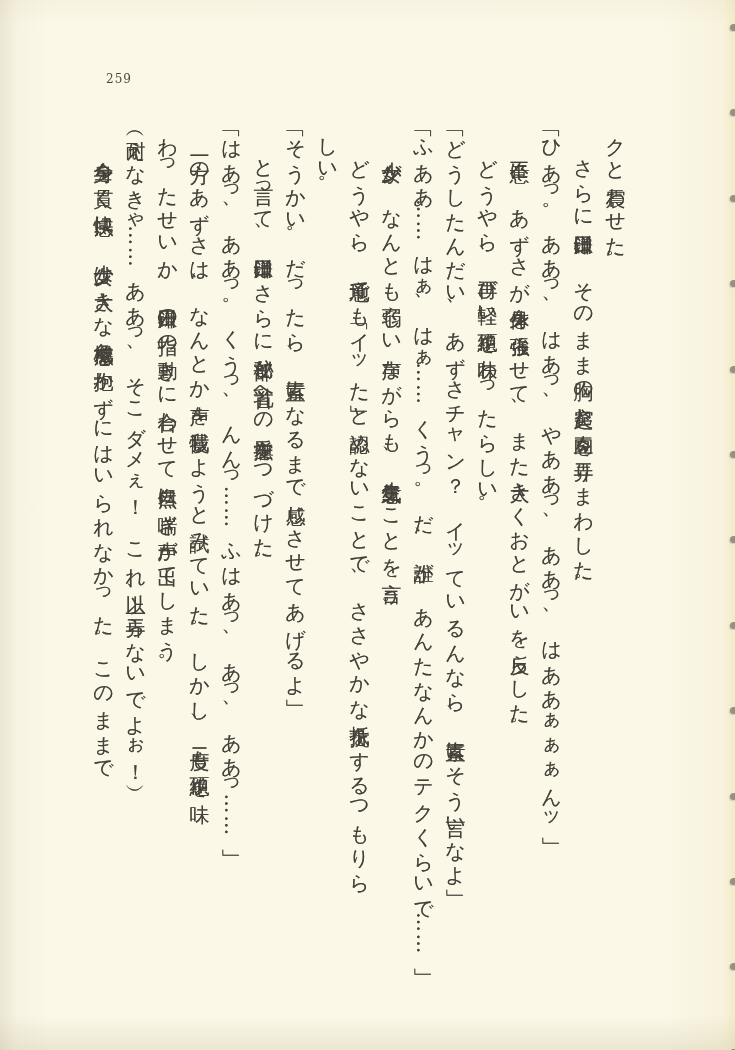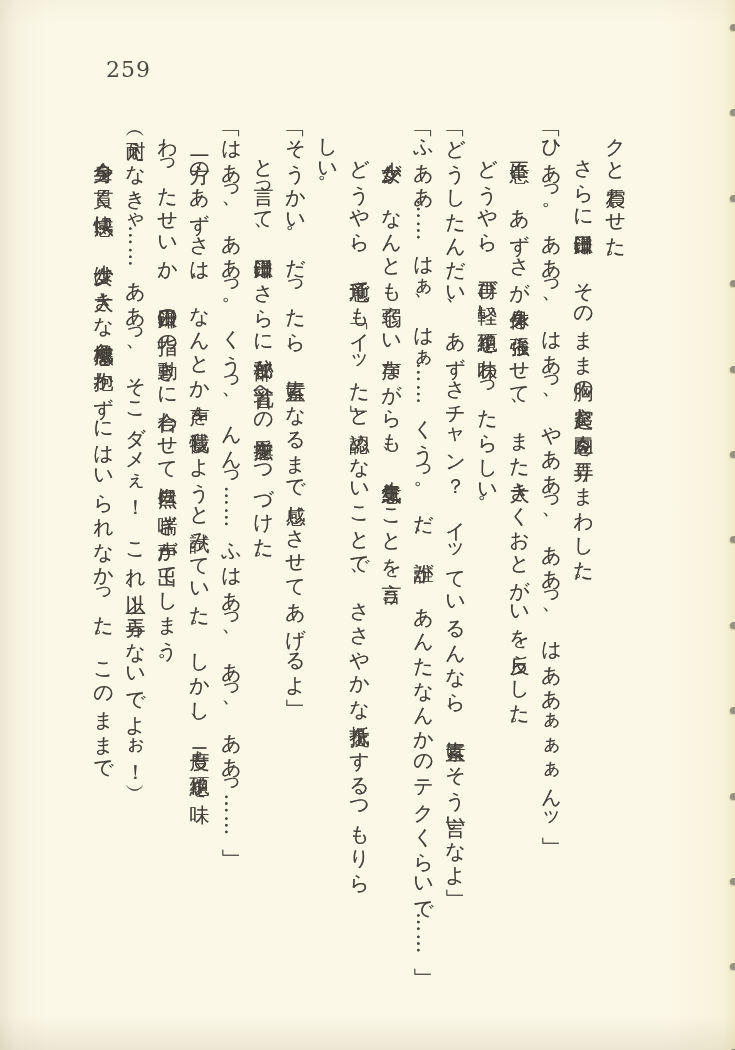--- a/index.html
+++ b/index.html
@@ -18,23 +18,23 @@
     background:
       linear-gradient(90deg, rgba(170,158,118,0.20) 0px, rgba(170,158,118,0.06) 16px, rgba(170,158,118,0.0) 50px),
       linear-gradient(270deg, rgba(212,192,110,0.25) 0px, rgba(212,192,110,0.10) 12px, rgba(212,192,110,0.0) 70px),
       linear-gradient(0deg, rgba(150,138,96,0.16) 0px, rgba(150,138,96,0.0) 34px),
       linear-gradient(180deg, rgba(180,168,120,0.07) 0px, rgba(180,168,120,0.0) 26px),
       var(--paper, #fbf8e8);
     font-family: "DejaVu Serif", "Liberation Serif", serif;
   }
   .page-number {
     position: absolute;
-    top: 57px;
+    top: 72px;
     left: 106px;
-    font-size: 22px;
+    font-size: 12px;
     letter-spacing: 1px;
     color: var(--page_number, #4d4a42);
   }
   .text-block {
     position: absolute;
     top: 124px;
     right: 103px;
     width: 550px;
     height: 828px;
     writing-mode: vertical-rl;

